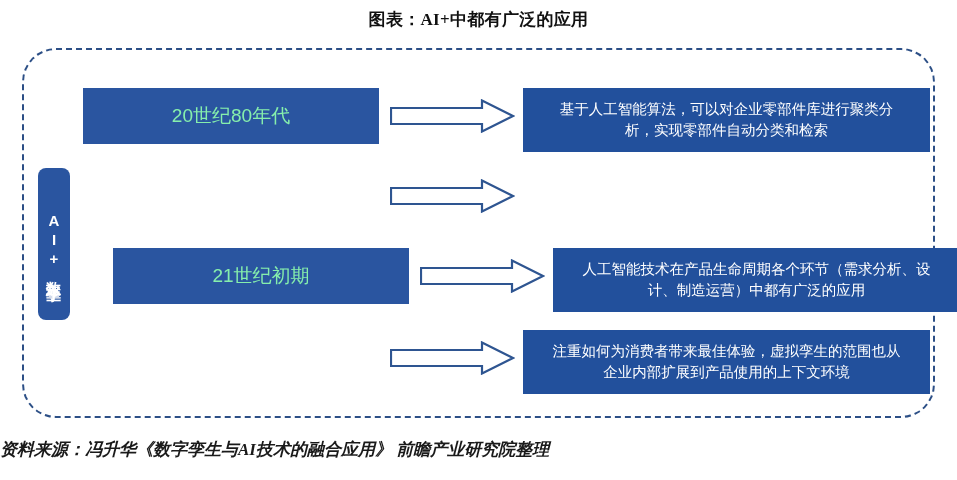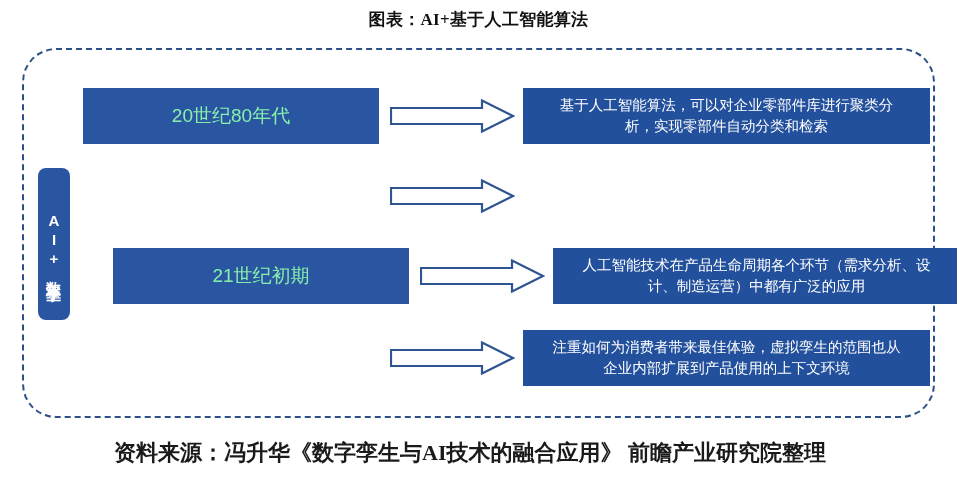--- a/index.html
+++ b/index.html
@@ -103,53 +103,54 @@
     height: 34px;
   }
   .arrow-wrap svg { display: block; width: 125px; height: 34px; }
 
   
   .desc-box {
     position: absolute;
     left: 523px;
     top: 0;
     width: 407px;
-    height: 56px;
+    height: 64px;
     background: #22509c;
     color: #ffffff;
     font-size: 14.5px;
     line-height: 1.45;
     display: flex;
     align-items: center;
     justify-content: center;
     text-align: center;
     padding: 0 26px;
     box-sizing: border-box;
   }
   .desc-box .dtext { display: block; width: 100%; }
 
   
   .source-note {
     position: absolute;
     left: 0;
     top: 438px;
     width: 948px;
-    text-align: center;
+    text-align: left;
     font-family: "Liberation Serif", "DejaVu Serif", serif;
+    font-style: italic;
     font-weight: bold;
-    font-size: 22px;
+    font-size: 17px;
     color: #1a1a1a;
     padding-right: 8px;
     box-sizing: border-box;
   }
 </style>
 </head>
 <body>
 
-<div class="chart-title">图表：AI+基于人工智能算法</div>
+<div class="chart-title">图表：AI+中都有广泛的应用</div>
 
 <div class="dashed-frame"></div>
 
 <div class="vertical-label">
   <span class="vtext">AI+数字孪生</span>
 </div>
 
 <div class="row row-0">
   <div class="era-box">
     <span>20世纪80年代</span>

